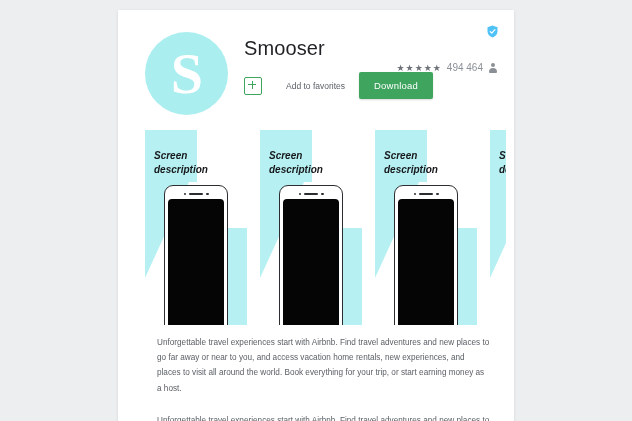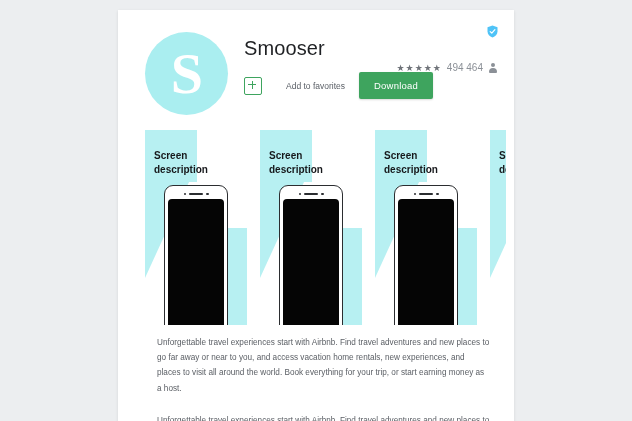--- a/index.html
+++ b/index.html
@@ -174,20 +174,21 @@
   
   .shots {
     position: absolute;
     left: 27px;
     top: 120px;
     right: 8px;
     height: 195px;
     display: flex;
     gap: 13px;
     overflow: hidden;
+    font-style: italic;
   }
   .shot {
     position: relative;
     width: 102px;
     height: 195px;
     flex: none;
   }
   .shot-bg {
     position: absolute;
     left: 0;

